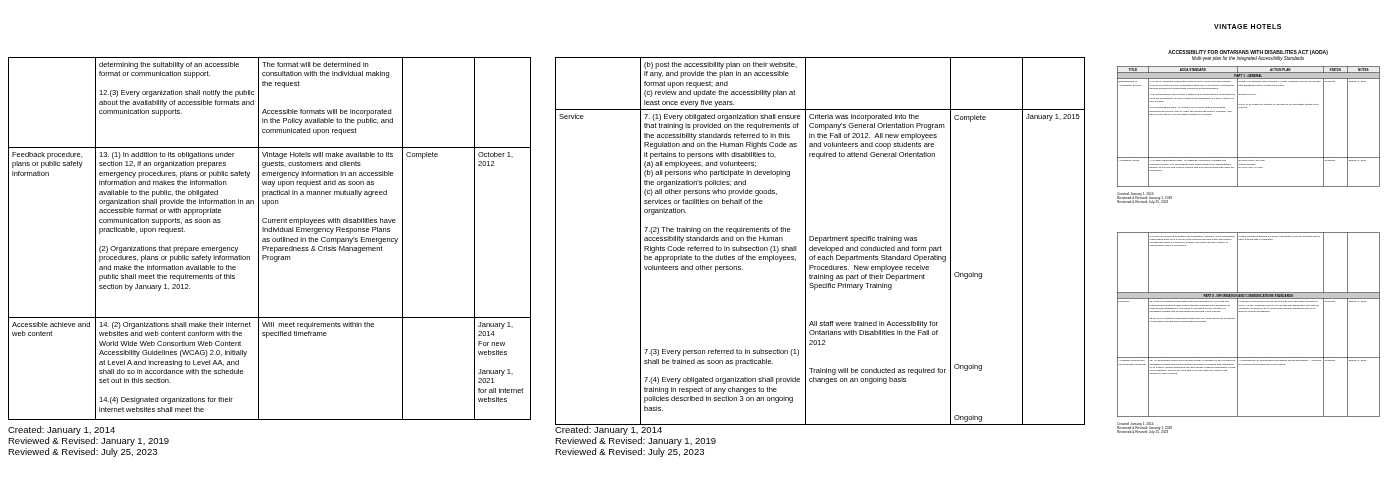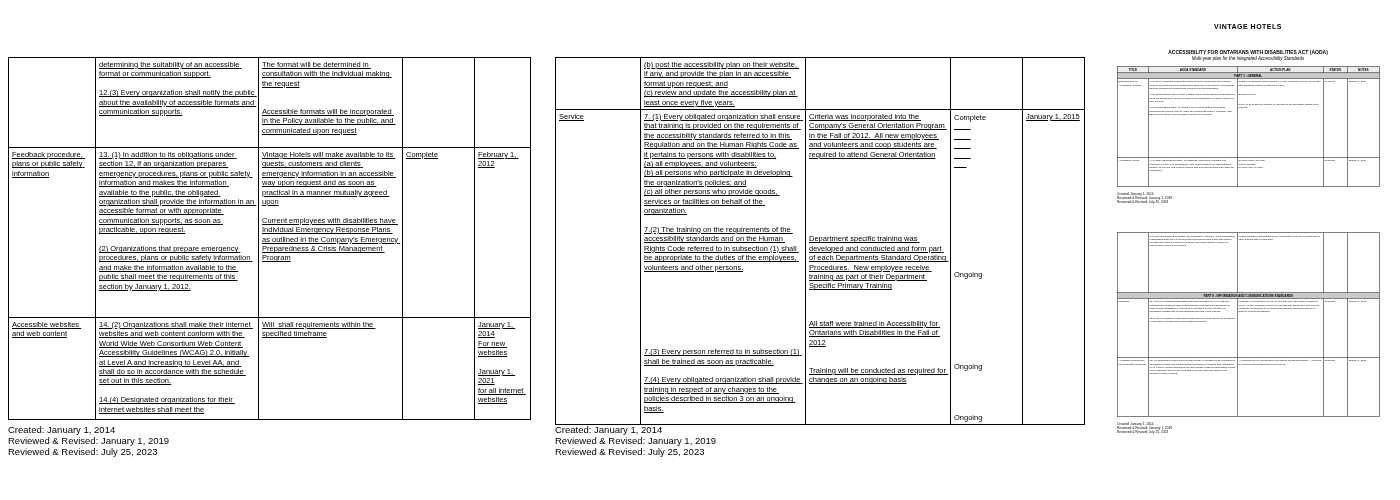--- a/index.html
+++ b/index.html
@@ -1,20 +1,20 @@
 <!DOCTYPE html>
 <html><head>
 <meta charset="utf-8">
 <style>
   * { margin:0; padding:0; box-sizing:border-box; }
   html,body { width:1400px; height:500px; background:#ffffff; overflow:hidden; }
   body { position:relative; font-family:"Liberation Sans", sans-serif; color:#000; }
 
   
-  .doc-table { border-collapse:collapse; table-layout:fixed;text-decoration:underline; }
+  .doc-table { border-collapse:collapse; table-layout:fixed; }
   .doc-table td {
     border:1px solid #000; vertical-align:top; padding:2px 3px;
     font-size:7.5px; line-height:9.4px; white-space:pre-wrap; overflow:hidden;
   }
   .page-a { position:absolute; left:8px; top:57px; }
   .page-b { position:absolute; left:555px; top:57px;border-radius:31px; }
 
   .rel { position:relative; }
   .st { position:absolute; left:3px; white-space:nowrap; }
 
@@ -64,28 +64,28 @@
     </tr>
     <tr style="height:170px">
       <td>Feedback procedure, plans or public safety information</td>
       <td>13. (1) In addition to its obligations under section 12, if an organization prepares emergency procedures, plans or public safety information and makes the information available to the public, the obligated organization shall provide the information in an accessible format or with appropriate communication supports, as soon as practicable, upon request.
 
 (2) Organizations that prepare emergency procedures, plans or public safety information and make the information available to the public shall meet the requirements of this section by January 1, 2012.</td>
       <td>Vintage Hotels will make available to its guests, customers and clients emergency information in an accessible way upon request and as soon as practical in a manner mutually agreed upon
 
 Current employees with disabilities have Individual Emergency Response Plans as outlined in the Company's Emergency Preparedness &amp; Crisis Management Program</td>
       <td>Complete</td>
-      <td>February 1, 2012</td>
+      <td>October 1, 2012</td>
     </tr>
     <tr style="height:102px">
-      <td>Accessible websites and web content</td>
+      <td>Accessible achieve and web content</td>
       <td>14. (2) Organizations shall make their internet websites and web content conform with the World Wide Web Consortium Web Content Accessibility Guidelines (WCAG) 2.0, initially at Level A and increasing to Level AA, and shall do so in accordance with the schedule set out in this section.
 
 14.(4) Designated organizations for their internet websites shall meet the</td>
-      <td>Will  shall requirements within the specified timeframe</td>
+      <td>Will  meet requirements within the specified timeframe</td>
       <td></td>
       <td>January 1, 2014
 For new websites
 
 January 1, 2021
 for all internet websites</td>
     </tr>
   </tbody>
     </table>
 </div>

